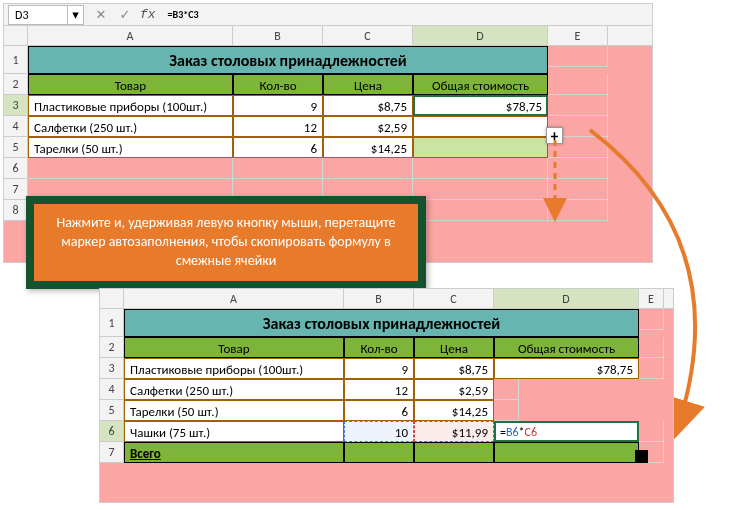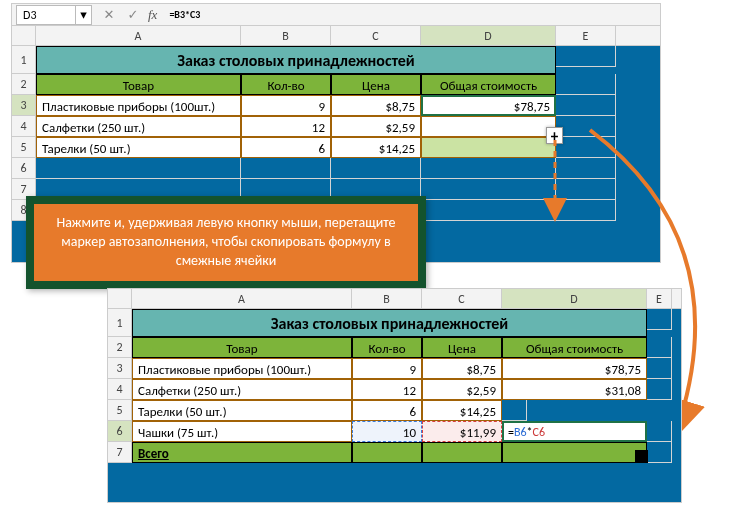--- a/index.html
+++ b/index.html
@@ -8,23 +8,22 @@
     font-family: Calibri, Arial, sans-serif;
     font-size: 13px;
     background: #fff;
     width: 740px;
     height: 510px;
     position: relative;
     overflow: hidden;
   }
   .sheet {
     position: absolute;
-    background: #0369a1;
+    background: #fca5a5;
     border: 1px solid #ccc;
-    margin-left: 8px;
   }
   .namebox-row {
     display: flex;
     align-items: center;
     height: 22px;
     border-bottom: 1px solid #ccc;
     background: #f3f3f3;
   }
   .namebox {
     width: 60px;
@@ -34,21 +33,21 @@
     padding: 2px 6px;
     font-size: 12px;
     margin-left: 4px;
   }
   .namebox-drop {
     display:inline-flex; align-items:center; justify-content:center;
     width:16px; height:20px; border:1px solid #bbb; border-left:none; background:#fff;
   }
   .fx-area { display:flex; align-items:center; margin-left:8px; gap:6px; }
   .fx-btn { width:18px; text-align:center; color:#888; cursor:default; }
-  .fx-lbl { font-style: italic; font-family: Liberation Serif, serif; color:#555; }
+  .fx-lbl { font-style: italic; font-family: Liberation Mono, monospace; color:#555; }
   .formula-bar { padding-left:6px; font-size:10px;font-weight:bold; }
   .col-headers { display:flex; height:20px; background:#f3f3f3; border-bottom:1px solid #ccc; }
   .corner { width:24px; border-right:1px solid #ccc; background:#f3f3f3; }
   .col-h {
     border-right:1px solid #ccc;
     text-align:center;
     color:#444;
     line-height:20px;
     font-size:12px;
     background:#f3f3f3;
@@ -279,21 +278,20 @@
     <div class="cell data-cell cC txt-r">$8,75</div>
     <div class="cell data-cell cD txt-r">$78,75</div>
     <div class="cell cE"></div>
   </div>
 
   <div class="grid-row">
     <div class="row-h">4</div>
     <div class="cell data-cell cA">Салфетки (250 шт.)</div>
     <div class="cell data-cell cB txt-r">12</div>
     <div class="cell data-cell cC txt-r">$2,59</div>
-    <div class="cell data-cell cD txt-r">$31,08</div>
     <div class="cell cE"></div>
   </div>
 
   <div class="grid-row">
     <div class="row-h">5</div>
     <div class="cell data-cell cA">Тарелки (50 шт.)</div>
     <div class="cell data-cell cB txt-r">6</div>
     <div class="cell data-cell cC txt-r">$14,25</div>
     <div class="cell cE"></div>
   </div>

